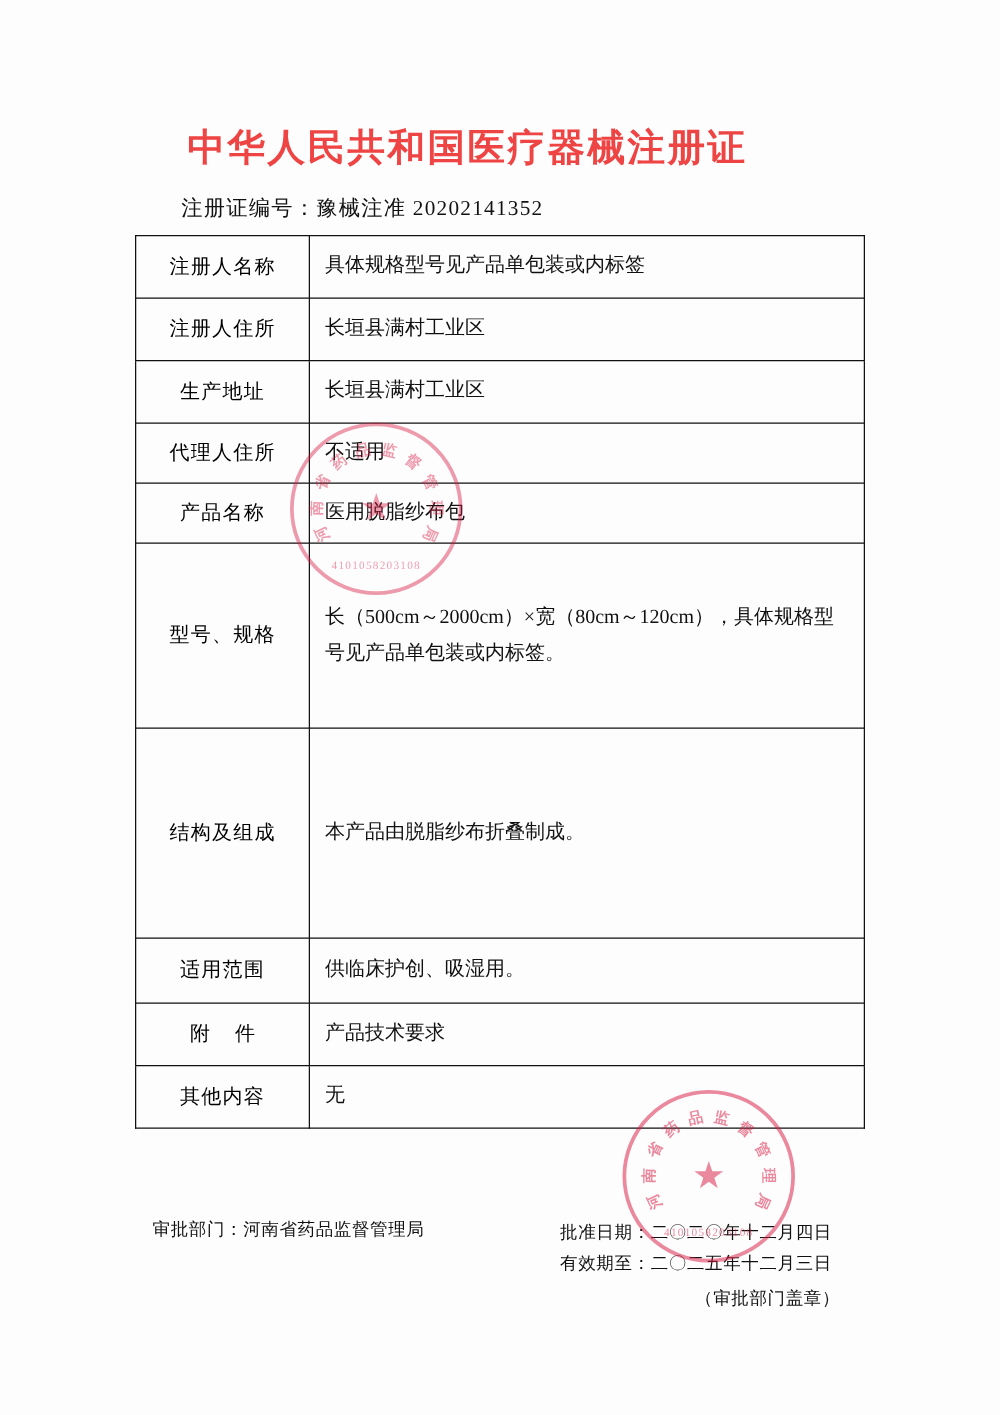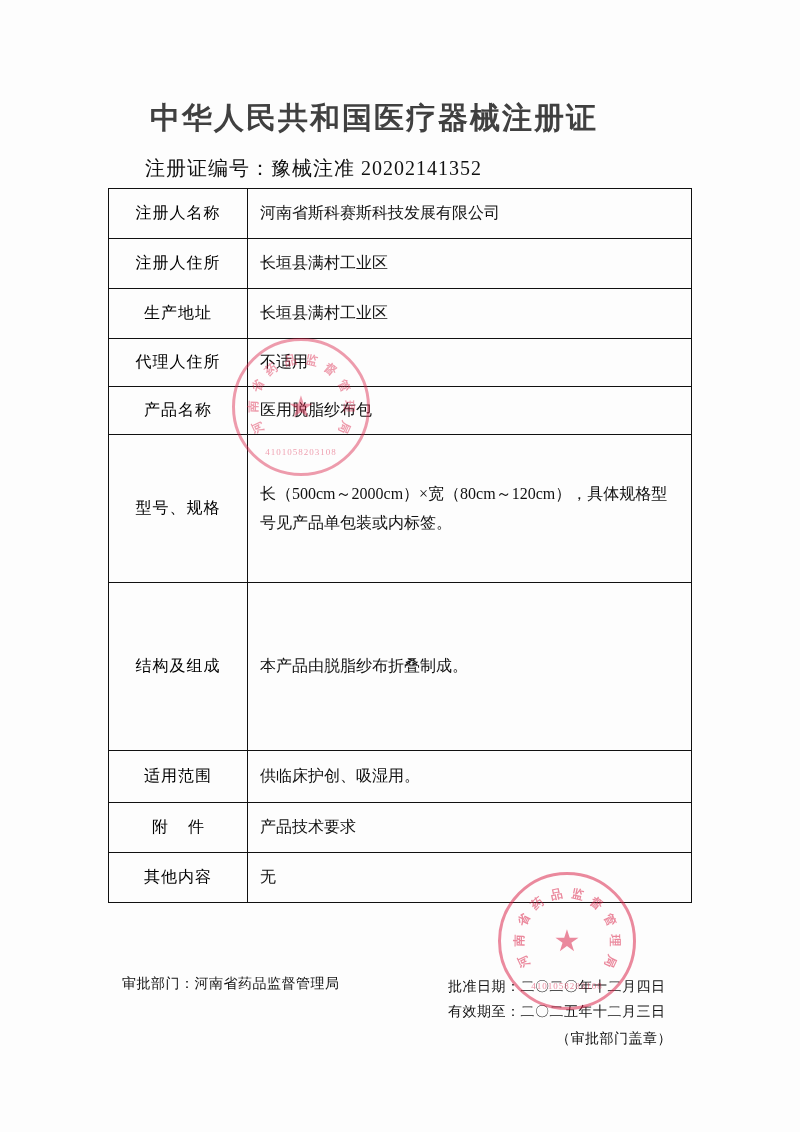--- a/index.html
+++ b/index.html
@@ -24,29 +24,29 @@
   
   .doc-title {
     position: absolute;
     top: 98px;
     left: 0;
     width: 748px;
     text-align: center;
     font-size: 30px;
     font-weight: bold;
     letter-spacing: 2px;
-    color: #404040;
+    color: #ef4444;
   }
 
   
   .reg-line {
     position: absolute;
     top: 155px;
     left: 145px;
-    font-size: 20px;
+    font-size: 17px;
     letter-spacing: 1px;
     color: #111;
   }
 
   
   .cert-table {
     position: absolute;
     top: 188px;
     left: 108px;
     width: 584px;
@@ -176,21 +176,21 @@
 <div class="page">
 
   <div class="doc-title">中华人民共和国医疗器械注册证</div>
 
   <div class="reg-line">注册证编号：豫械注准 20202141352</div>
 
   <table class="cert-table">
     <tbody>
       <tr class="r-h1">
         <td class="label">注册人名称</td>
-        <td class="value">河南省斯科赛斯科技发展有限公司</td>
+        <td class="value">具体规格型号见产品单包装或内标签</td>
       </tr>
       <tr class="r-h1">
         <td class="label">注册人住所</td>
         <td class="value">长垣县满村工业区</td>
       </tr>
       <tr class="r-h1">
         <td class="label">生产地址</td>
         <td class="value">长垣县满村工业区</td>
       </tr>
       <tr class="r-h2">

